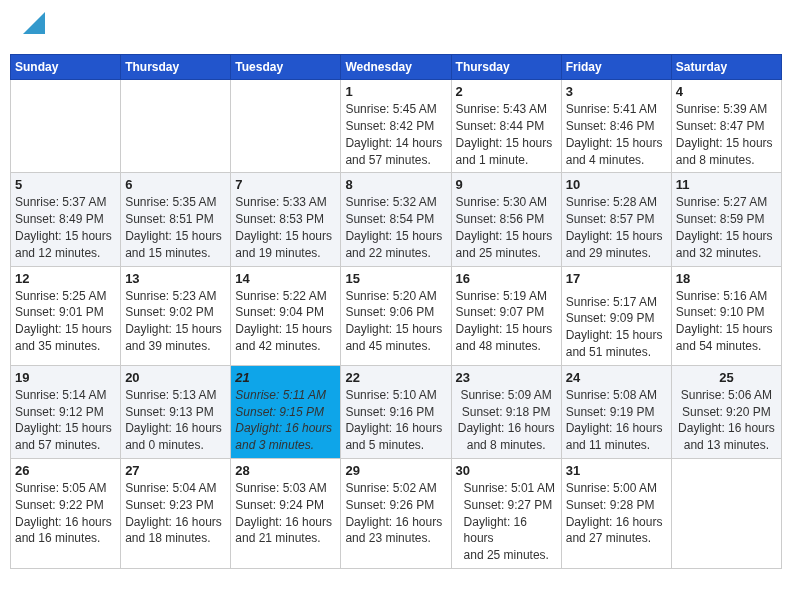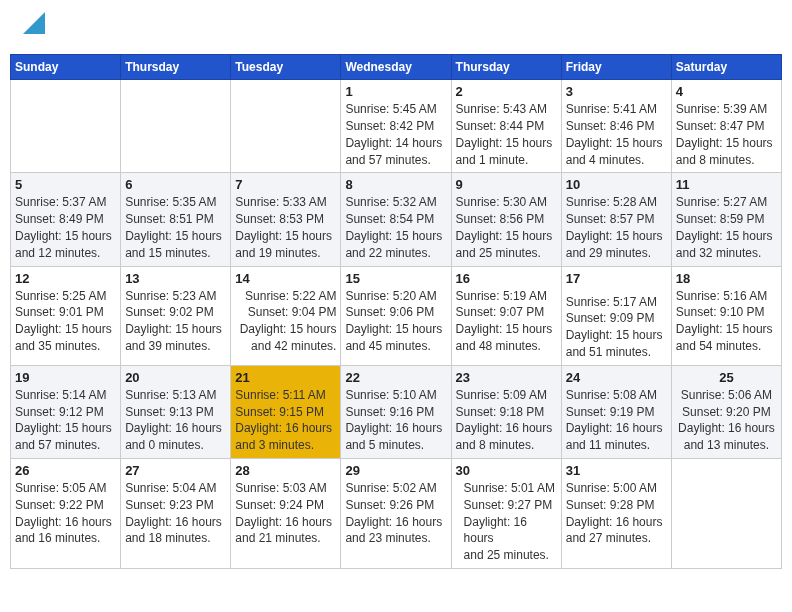--- a/index.html
+++ b/index.html
@@ -210,21 +210,21 @@
         </td>
         <td>
           <div class="day-number">13</div>
           <div class="day-info" style="white-space: pre-line;">Sunrise: 5:23 AM
 Sunset: 9:02 PM
 Daylight: 15 hours
 and 39 minutes.</div>
         </td>
         <td>
           <div class="day-number">14</div>
-          <div class="day-info" style="white-space: pre-line; text-align: right;">Sunrise: 5:22 AM
+          <div class="day-info" style="white-space: pre-line;">Sunrise: 5:22 AM
 Sunset: 9:04 PM
 Daylight: 15 hours
 and 42 minutes.</div>
         </td>
         <td>
           <div class="day-number">15</div>
           <div class="day-info" style="white-space: pre-line;">Sunrise: 5:20 AM
 Sunset: 9:06 PM
 Daylight: 15 hours
 and 45 minutes.</div>
@@ -259,37 +259,37 @@
 Daylight: 15 hours
 and 57 minutes.</div>
         </td>
         <td style="background: rgb(242, 244, 248);">
           <div class="day-number">20</div>
           <div class="day-info" style="white-space: pre-line;">Sunrise: 5:13 AM
 Sunset: 9:13 PM
 Daylight: 16 hours
 and 0 minutes.</div>
         </td>
-        <td style="background: #eab308;">
+        <td style="background: #0ea5e9; font-style: italic;">
           <div class="day-number">21</div>
           <div class="day-info" style="white-space: pre-line;">Sunrise: 5:11 AM
 Sunset: 9:15 PM
 Daylight: 16 hours
 and 3 minutes.</div>
         </td>
         <td style="background: rgb(242, 244, 248);">
           <div class="day-number">22</div>
           <div class="day-info" style="white-space: pre-line;">Sunrise: 5:10 AM
 Sunset: 9:16 PM
 Daylight: 16 hours
 and 5 minutes.</div>
         </td>
         <td style="background: rgb(242, 244, 248);">
           <div class="day-number">23</div>
-          <div class="day-info" style="white-space: pre-line;">Sunrise: 5:09 AM
+          <div class="day-info" style="white-space: pre-line; text-align: center;">Sunrise: 5:09 AM
 Sunset: 9:18 PM
 Daylight: 16 hours
 and 8 minutes.</div>
         </td>
         <td style="background: rgb(242, 244, 248); margin-left: 32px;">
           <div class="day-number">24</div>
           <div class="day-info" style="white-space: pre-line;">Sunrise: 5:08 AM
 Sunset: 9:19 PM
 Daylight: 16 hours
 and 11 minutes.</div>

